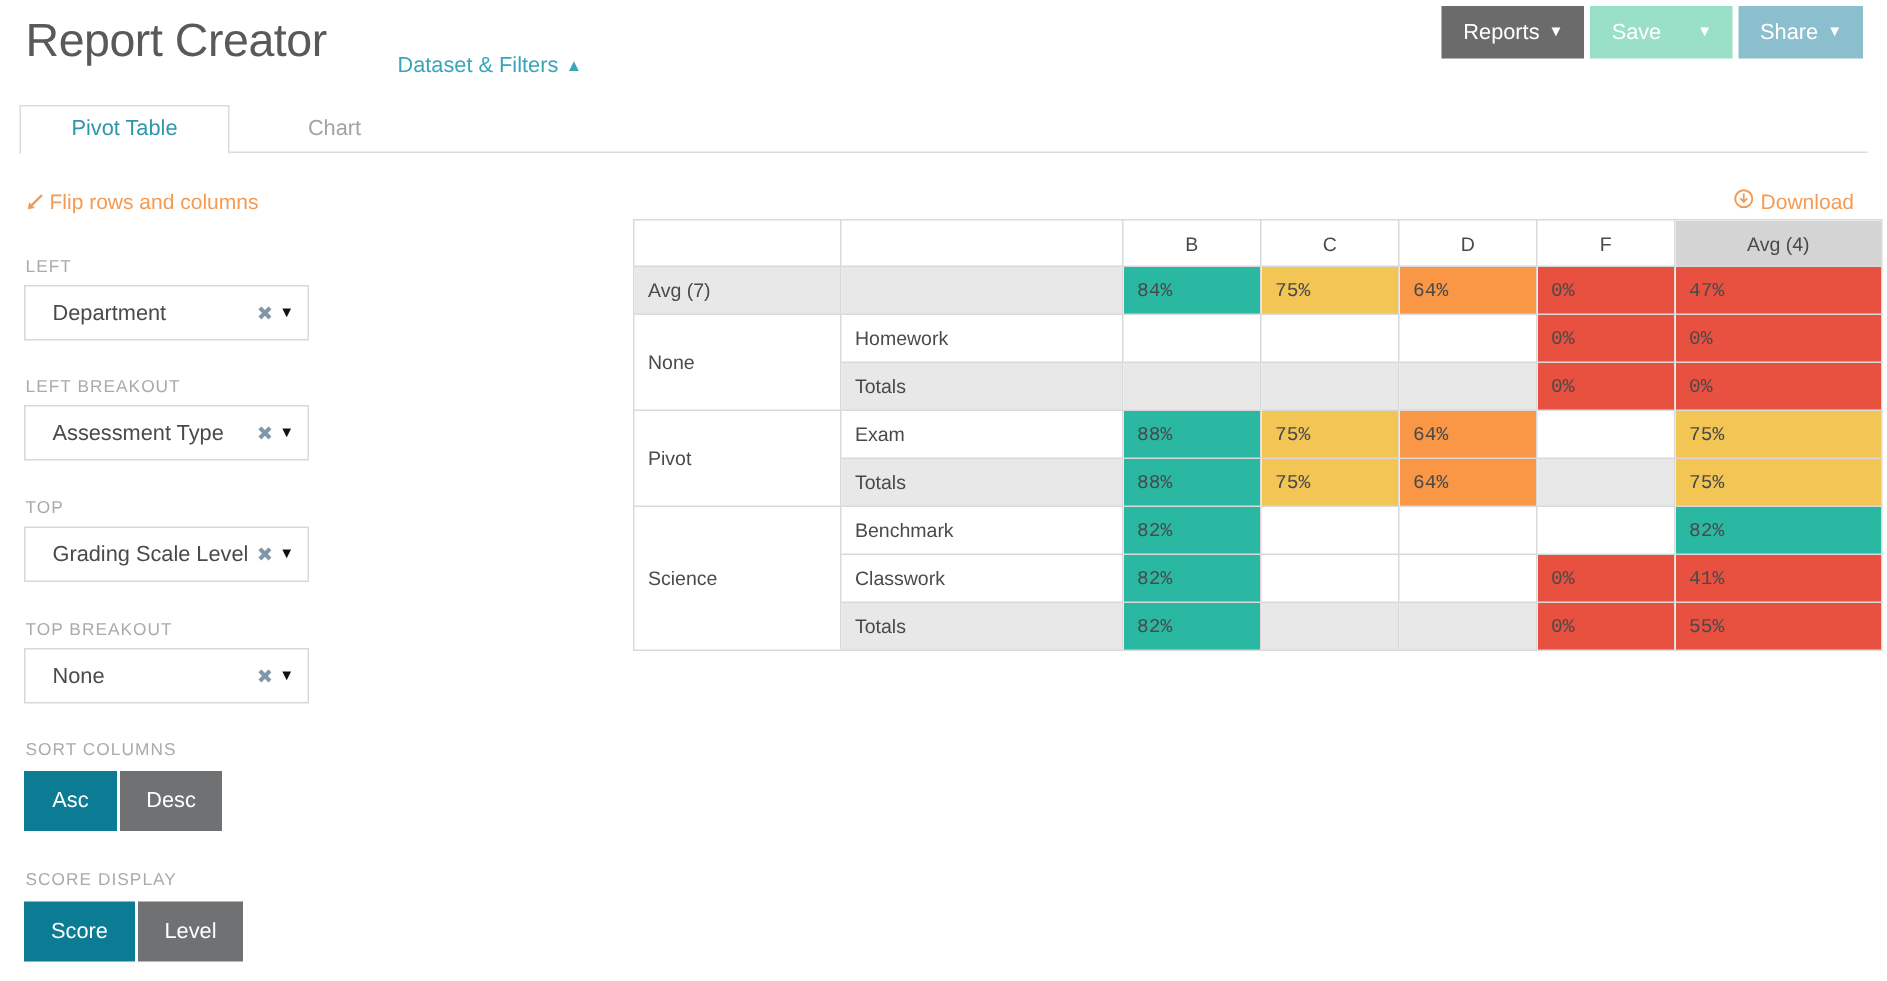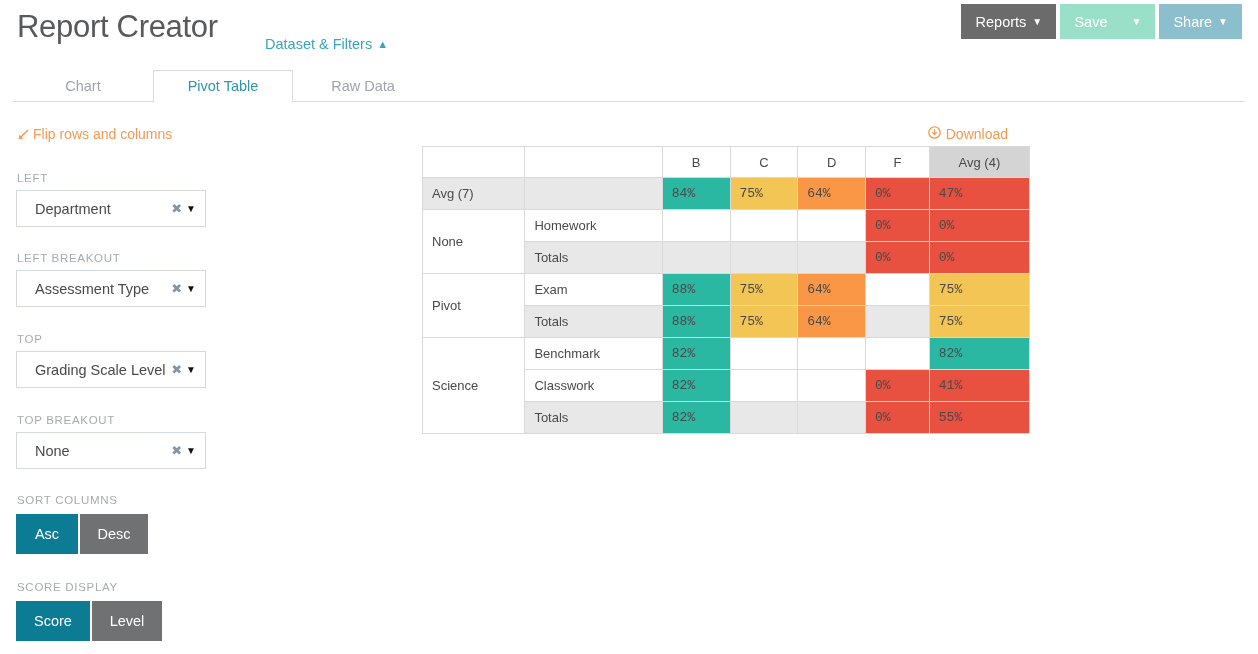--- a/index.html
+++ b/index.html
@@ -3,21 +3,21 @@
 <meta charset="utf-8">
 <style>
   * { box-sizing: border-box; margin: 0; padding: 0; }
   html, body {
     width: 1258px; height: 654px;
     background: #ffffff;
     font-family: "Liberation Sans", sans-serif;
     color: #4a4a4a;
     overflow: hidden;
   }
-  #app { position: relative; width: 1030px; height: 654px; }
+  #app { position: relative; width: 1258px; height: 654px; }
 
   
   .header { position: absolute; left: 0; top: 0; width: 1258px; height: 60px; }
   .app-title {
     position: absolute; left: 17px; top: 8px;
     font-size: 31px; font-weight: 400; color: #58595b;
     letter-spacing: -0.3px; line-height: 38px;
   }
   .dataset-link {
     position: absolute; left: 265px; top: 20px;
@@ -134,23 +134,22 @@
       </button>
       <button class="hdr-btn btn-share">
         <span>Share</span>
           <span class="cv">▼</span>
       </button>
     </div>
   </div>
 
   <div class="tabs-rule"></div>
   <div class="tabs">
+    <div class="tab active">Pivot Table</div>
     <div class="tab">Chart</div>
-    <div class="tab active">Pivot Table</div>
-    <div class="tab">Raw Data</div>
   </div>
 
   <div class="sidebar">
 
     <div class="flip-link">
       <span class="flip-ico">
         <svg width="12" height="12" viewBox="0 0 12 12">
           <path d="M11 1 L3.2 8.8" stroke="#f59a52" stroke-width="1.6" fill="none"></path>
           <path d="M1.5 10.5 L6.2 9.6 L2.4 5.8 Z" fill="#f59a52"></path>
         </svg>

